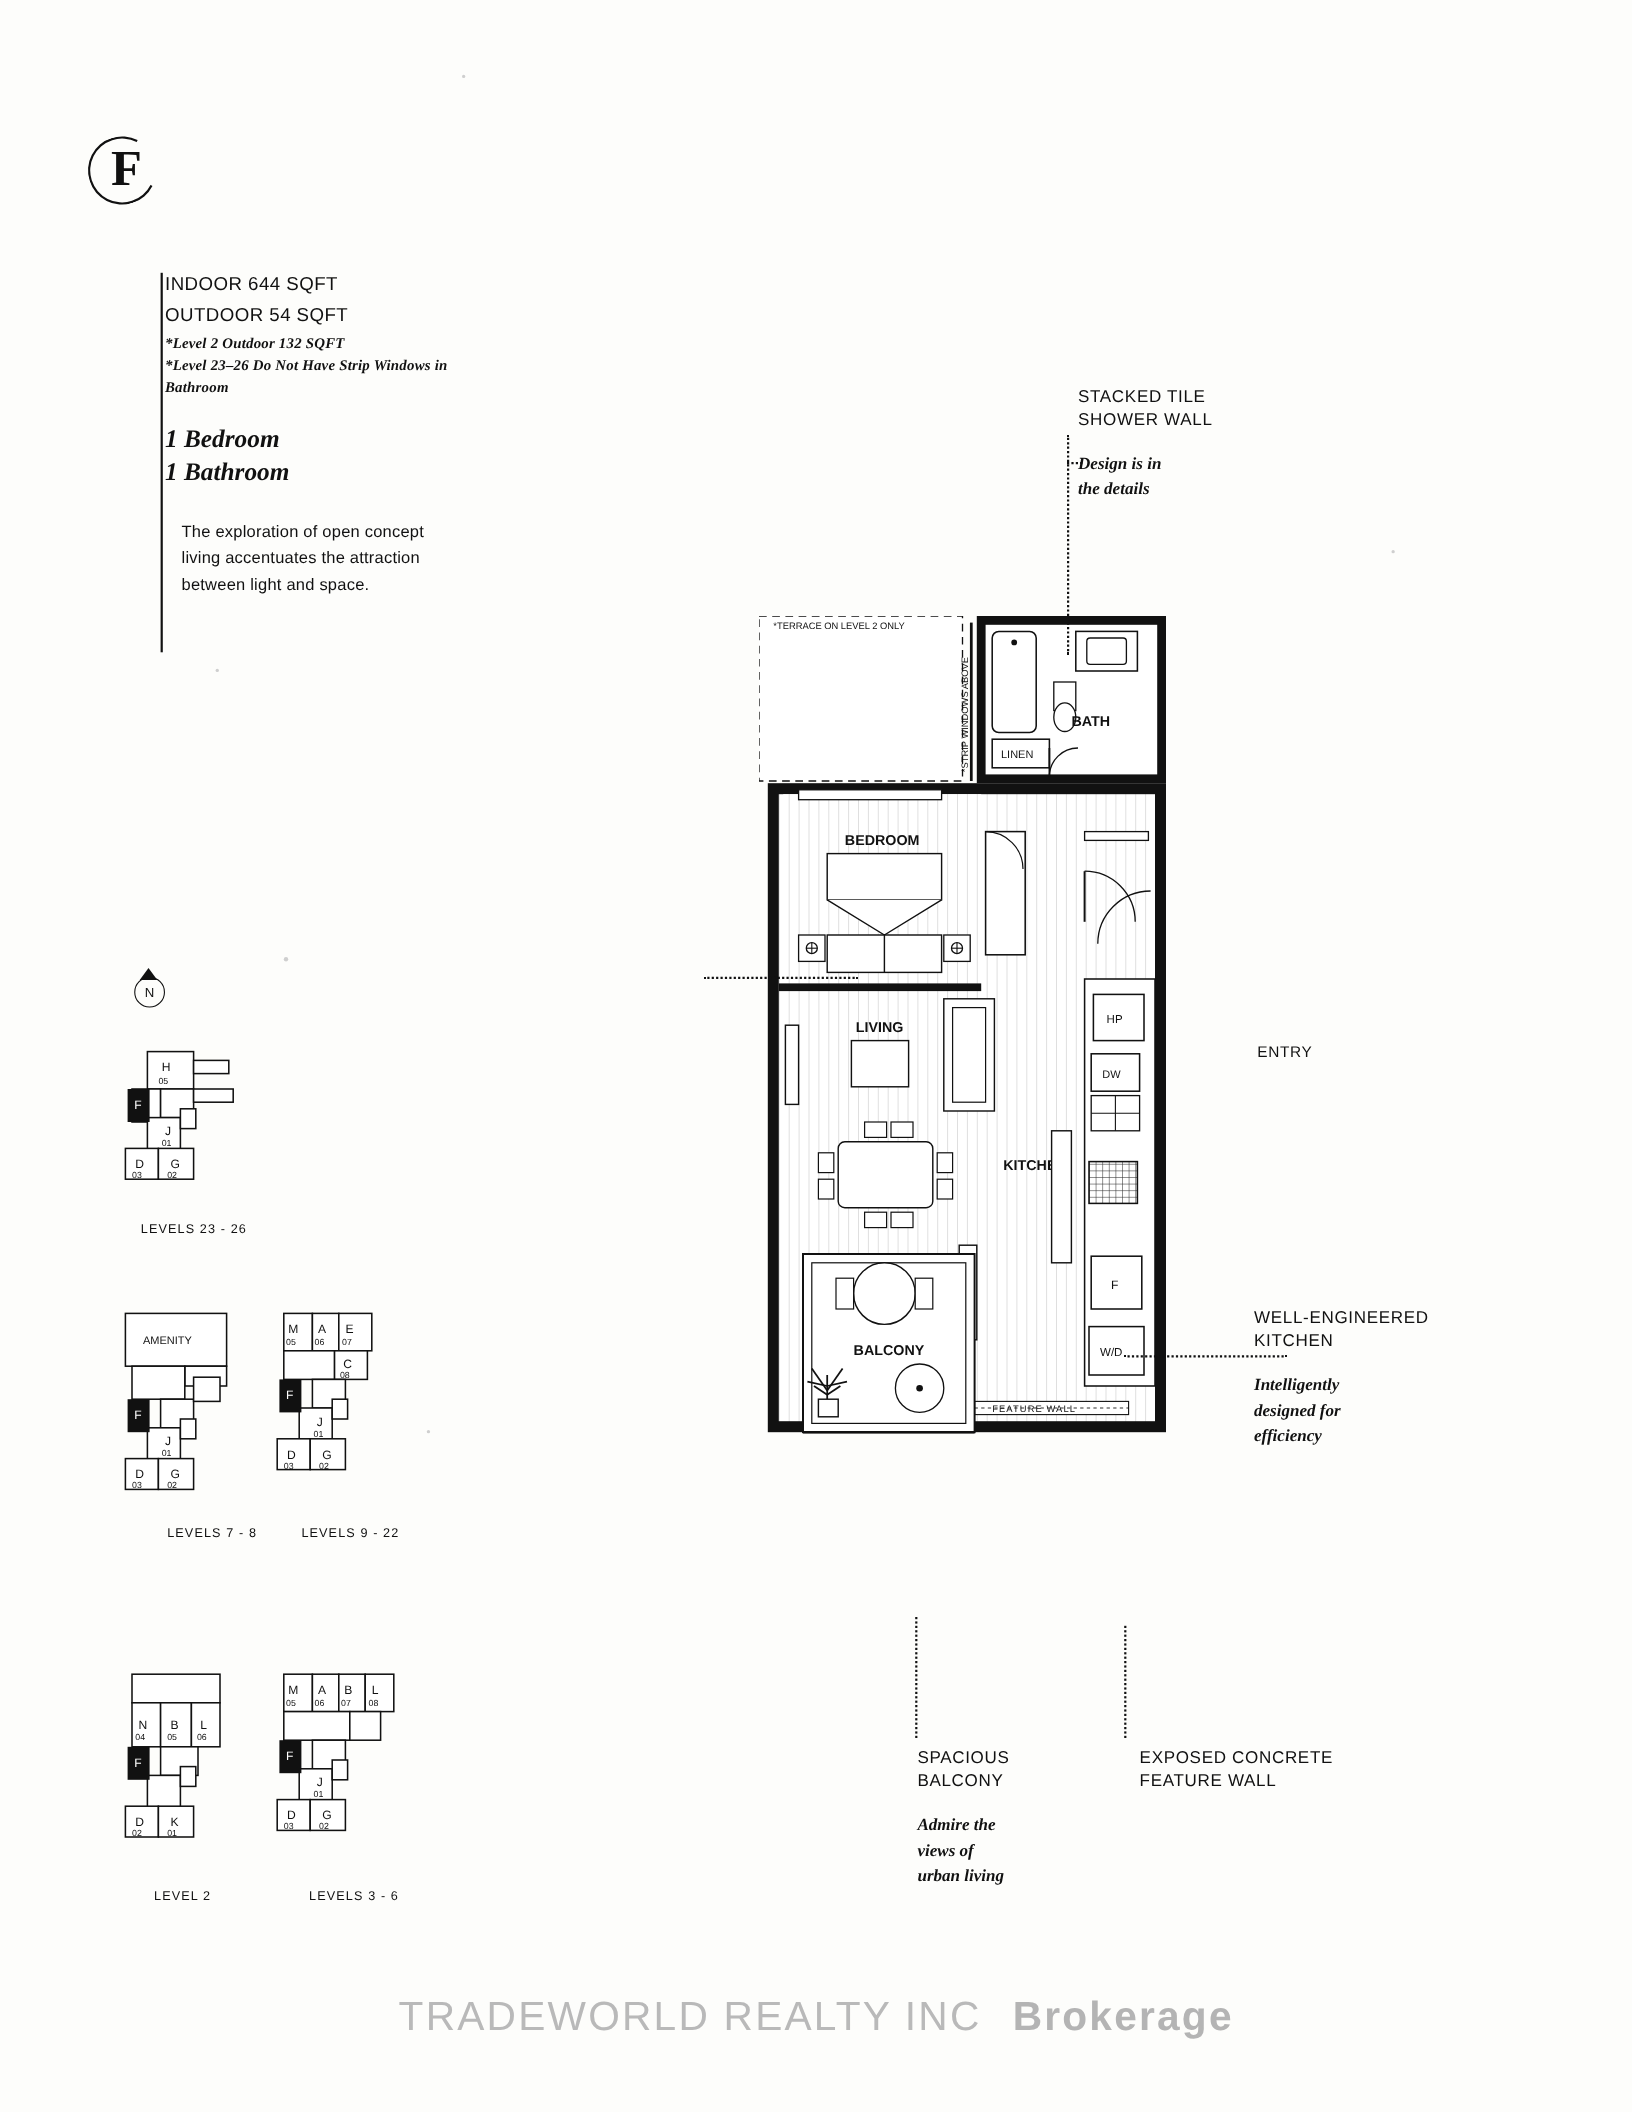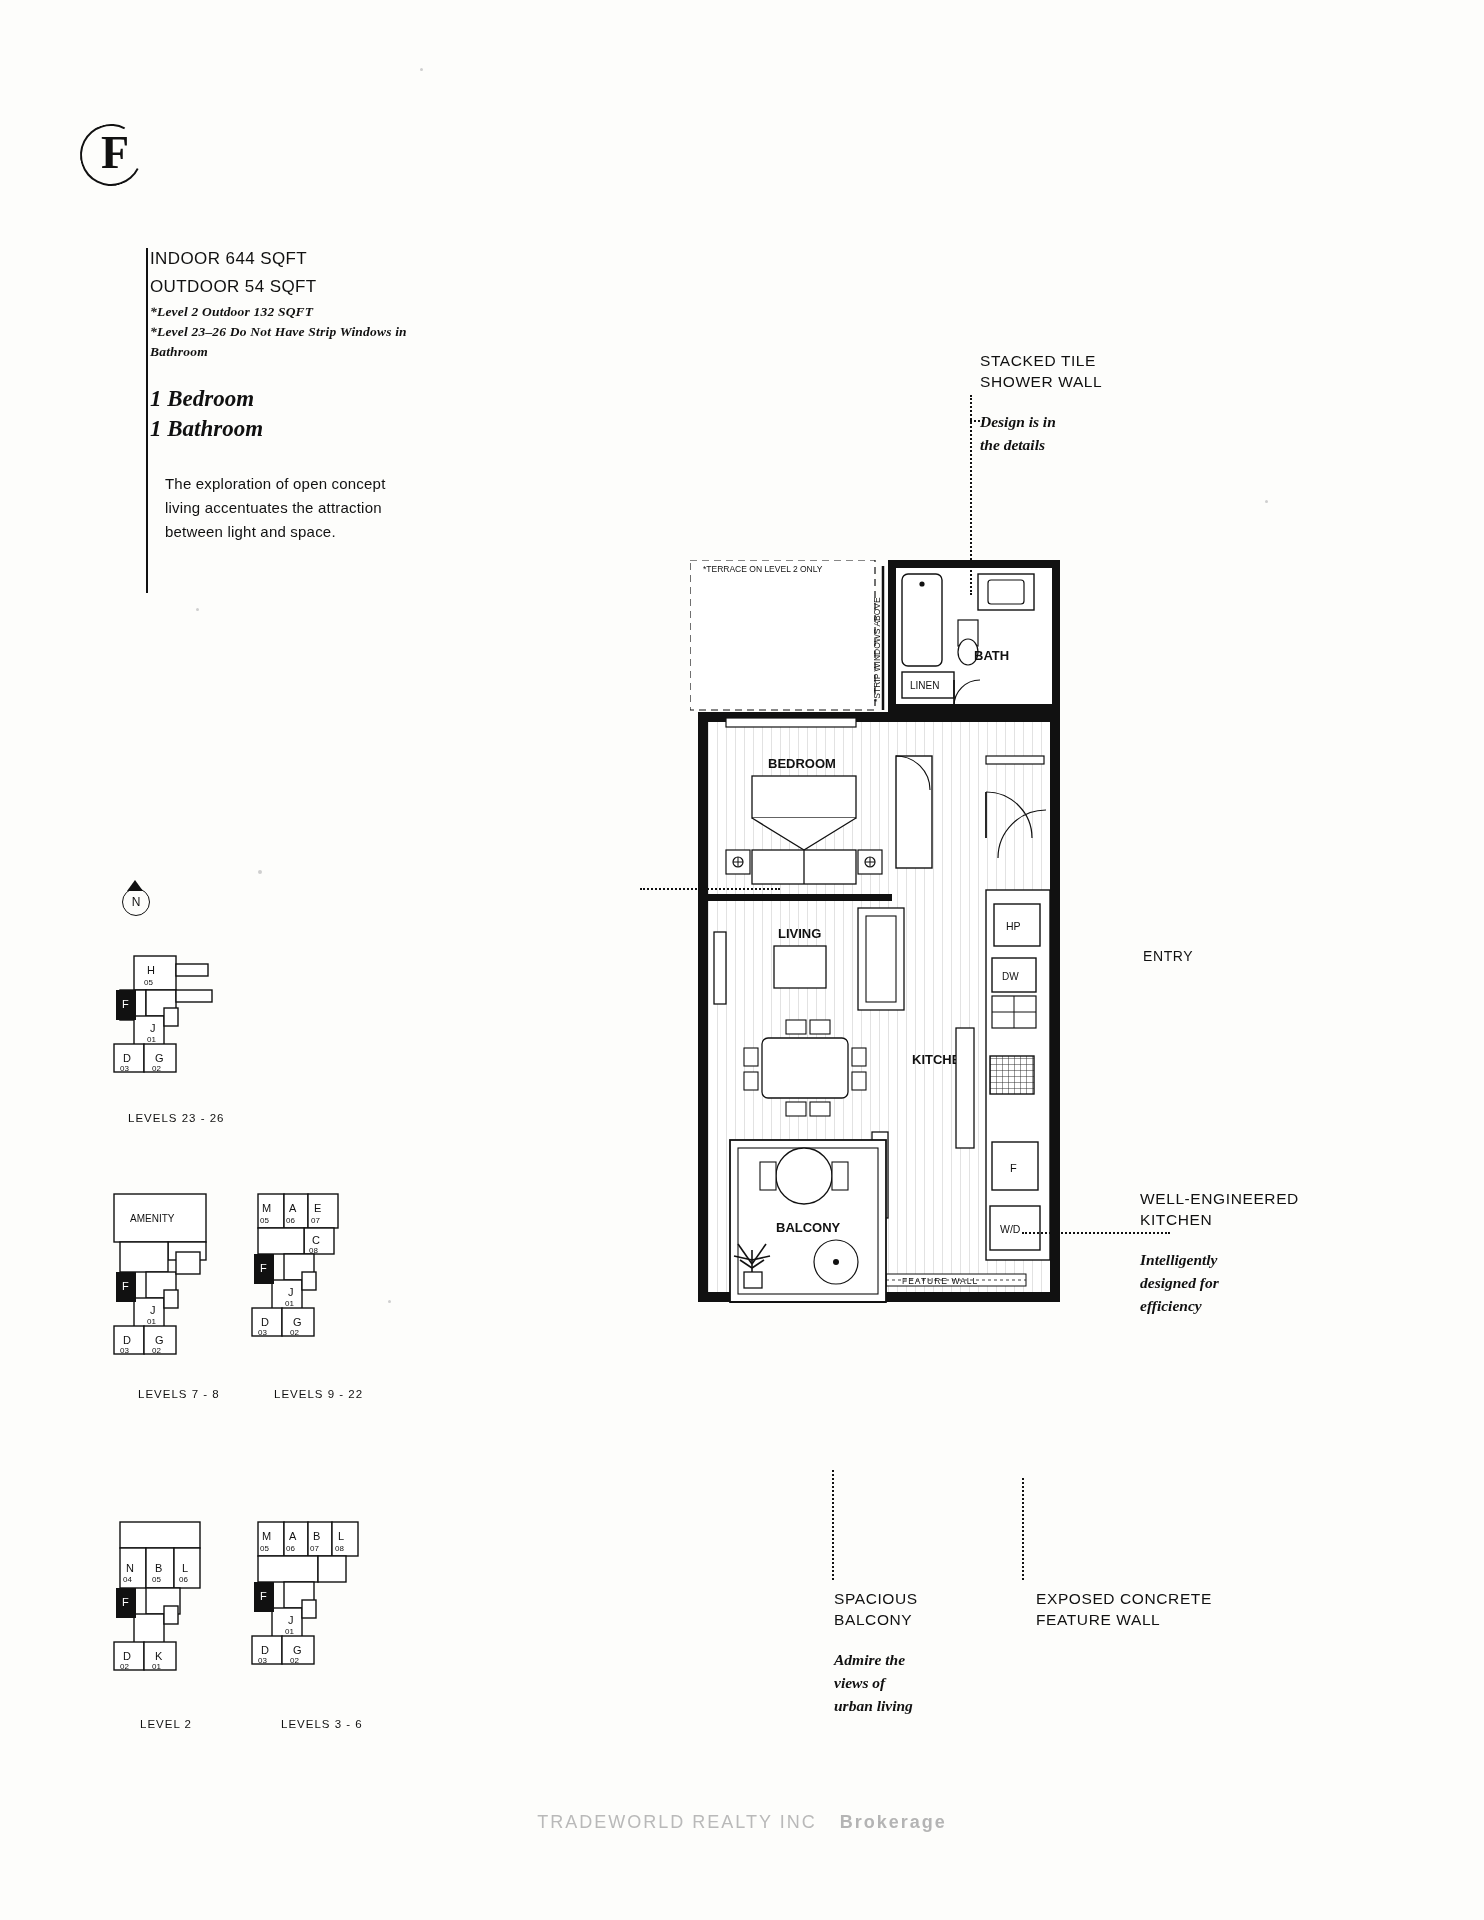--- a/index.html
+++ b/index.html
@@ -169,21 +169,21 @@
     width: 0;
   }
 
   
   .watermark {
     position: absolute;
     left: 0;
     top: 1812px;
     width: 1484px;
     text-align: center;
-    font-size: 18px;
+    font-size: 37px;
     letter-spacing: 2px;
     color: #b9b9b9;
   }
   .watermark .b { font-weight: bold; color: #b4b4b4; }
 
   
   .speck { position: absolute; background: #cfcfcf; border-radius: 50%; }
 </style>
 </head>
 <body>
@@ -254,21 +254,21 @@
       <rect x="6" y="82" width="20" height="30" fill="#111"></rect>
       <text x="20" y="32" font-family="Liberation Sans, sans-serif" font-size="10" fill="#111">AMENITY</text>
       <text x="12" y="100" font-family="Liberation Sans, sans-serif" font-size="11" fill="#fff">F</text>
       <text x="40" y="124" font-family="Liberation Sans, sans-serif" font-size="11" fill="#111">J</text>
       <text x="37" y="134" font-family="Liberation Sans, sans-serif" font-size="8" fill="#111">01</text>
       <text x="13" y="154" font-family="Liberation Sans, sans-serif" font-size="11" fill="#111">D</text>
       <text x="10" y="163" font-family="Liberation Sans, sans-serif" font-size="8" fill="#111">03</text>
       <text x="45" y="154" font-family="Liberation Sans, sans-serif" font-size="11" fill="#111">G</text>
       <text x="42" y="163" font-family="Liberation Sans, sans-serif" font-size="8" fill="#111">02</text>
     </svg>
-    <div class="caption" style="left:4px; top:198px;padding-left:24px;">LEVELS 7 - 8</div>
+    <div class="caption" style="left:18px; top:198px;padding-left:24px;">LEVELS 7 - 8</div>
   </div>
 
   <div class="keyplan" style="left:248px; top:1190px; width:150px; height:260px;">
     <svg class="kp-canvas" width="160" height="250" viewBox="0 0 160 250">
       <g fill="#ffffff" stroke="#111" stroke-width="1.4">
         <rect x="10" y="4" width="26" height="34"></rect>
         <rect x="36" y="4" width="24" height="34"></rect>
         <rect x="60" y="4" width="30" height="34"></rect>
         <rect x="56" y="38" width="30" height="26"></rect>
         <rect x="10" y="38" width="46" height="26"></rect>

